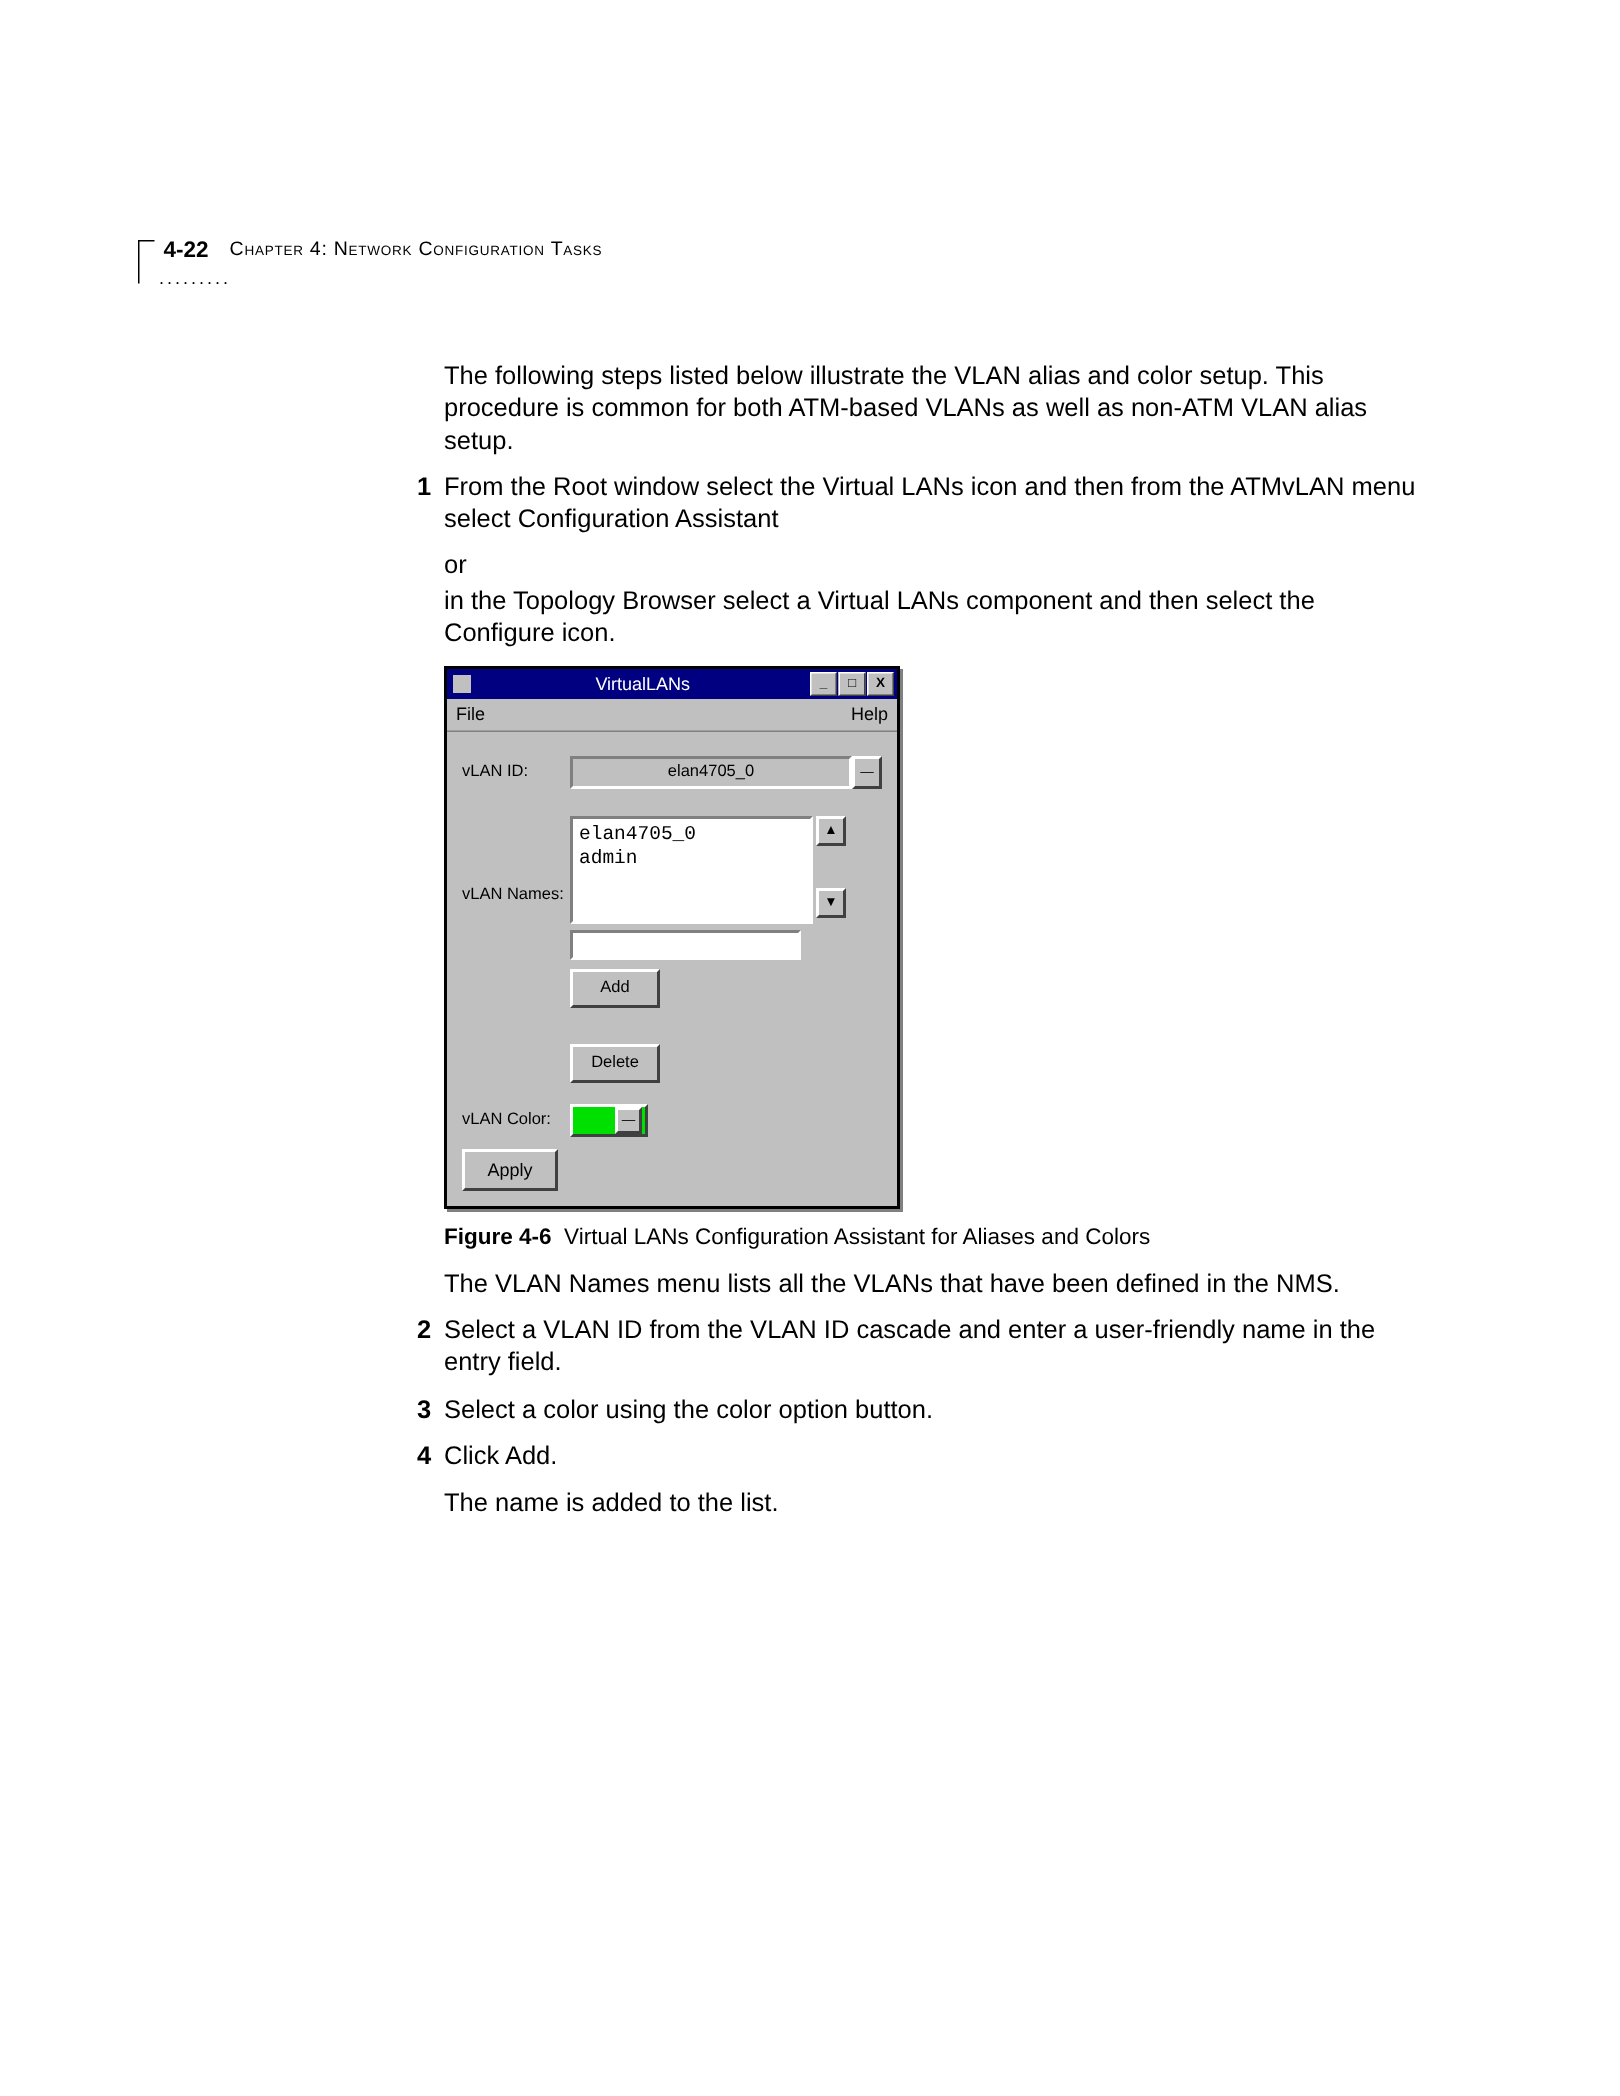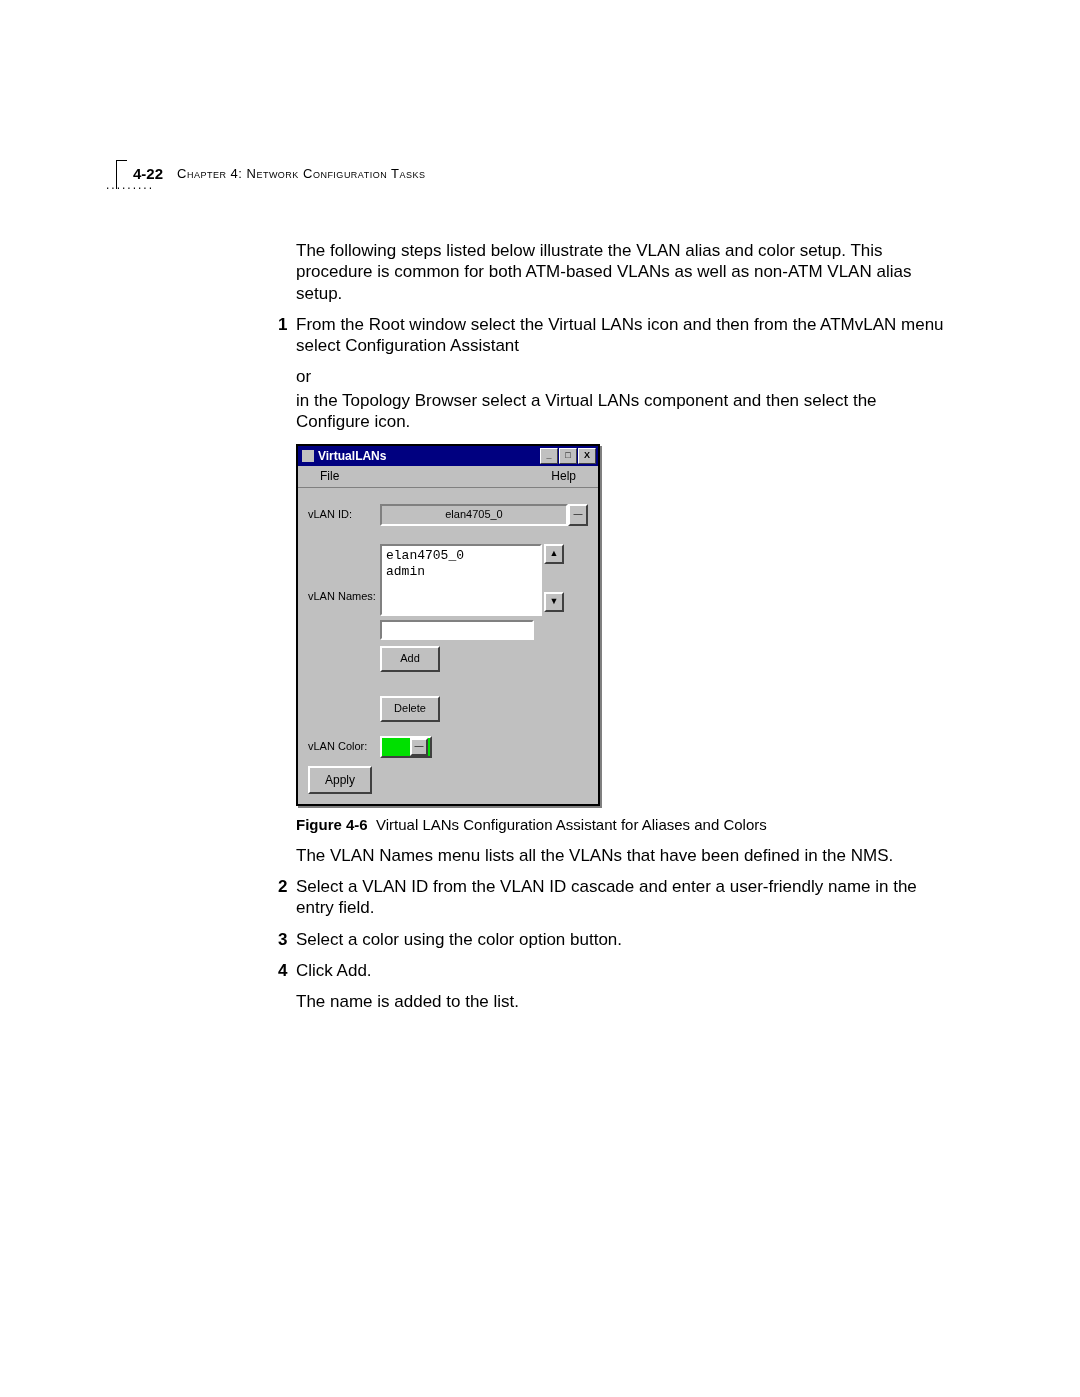--- a/index.html
+++ b/index.html
@@ -8,23 +8,23 @@
     background: #ffffff;
     font-family: Arial, Helvetica, sans-serif;
     color: #000;
     width: 1080px;
     height: 1397px;
     position: relative;
   }
   .page-header {
     position: absolute;
     top: 158px;
-    left: 116px;
+    left: 92px;
     display: flex;
-    align-items: center;
+    align-items: flex-start;
   }
   .page-header .border {
     border-left: 1px solid #000;
     border-top: 1px solid #000;
     height: 28px;
     width: 10px;
     margin-right: 6px;
     margin-top: 2px;
   }
   .page-number {
@@ -81,38 +81,38 @@
     display: flex;
     align-items: center;
     padding: 0 2px 0 4px;
     font-size: 12px;
   }
   .titlebar .icon {
     width: 12px; height: 12px;
     background: #c0c0c0;
     margin-right: 4px;
   }
-  .titlebar .t-title { flex: 1; font-weight: bold; }
+  .titlebar .t-title { flex: 1; font-weight: normal; text-align: center; }
   .titlebar .win-btn {
     width: 16px; height: 14px;
     background: #c0c0c0;
     border: 1px solid #fff;
     border-right-color:#404040; border-bottom-color:#404040;
     margin-left: 1px;
     font-size: 9px;
     line-height: 12px;
     text-align: center;
     color:#000;
     font-weight:bold;
   }
   .menubar {
     background: #c0c0c0;
     display: flex;
     font-size: 12px;
-    padding: 3px 22px;
+    padding: 3px 6px;
     border-bottom: 1px solid #808080;
   }
   .menubar .spacer { flex: 1; }
   .dlg-body {
     padding: 10px 10px 10px 10px;
     font-size: 11px;
     color:#000;
   }
   .row { display: flex; align-items: center; margin-bottom: 8px; }
   .lbl { width: 72px; text-align: left; font-size: 11px; }

